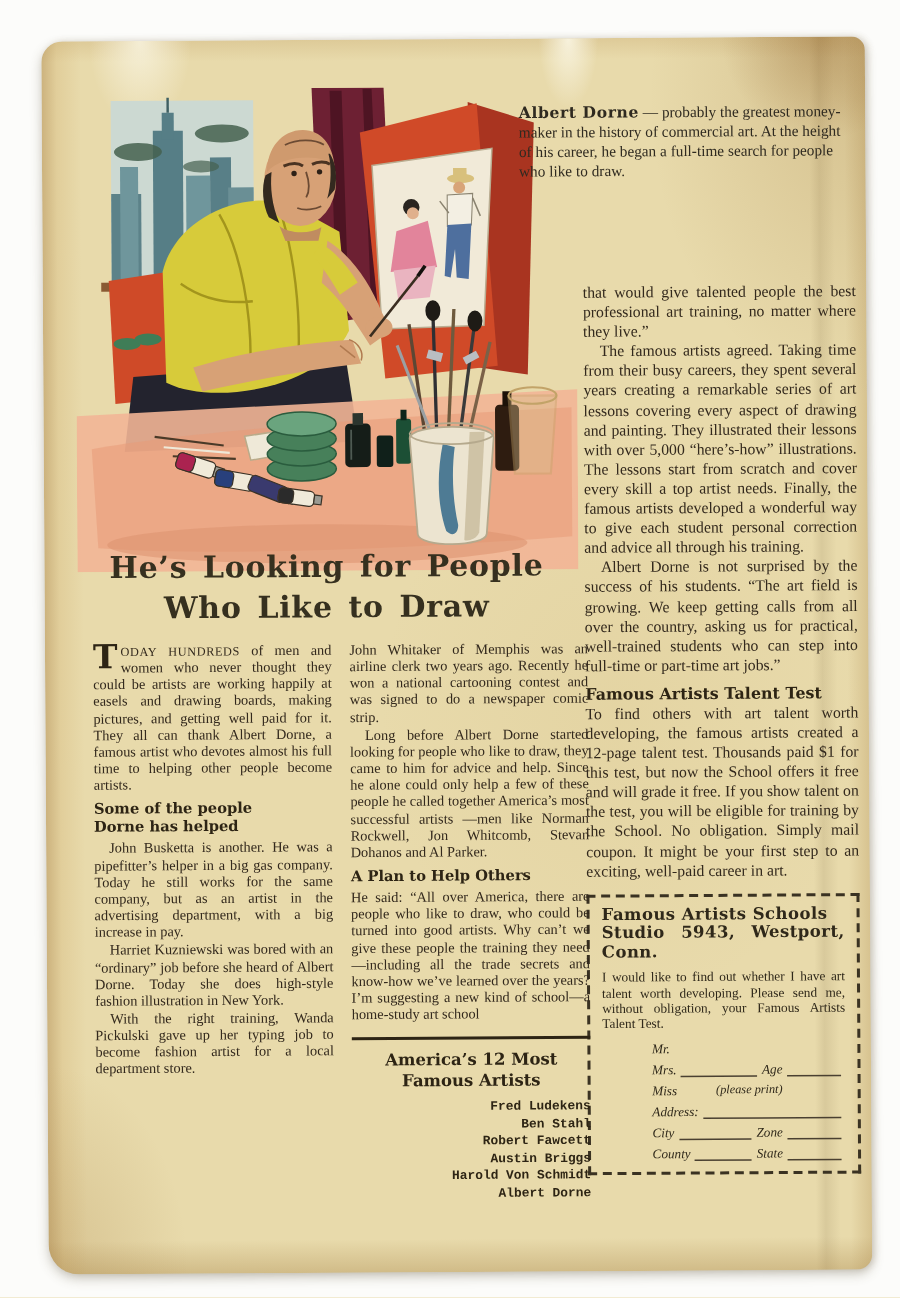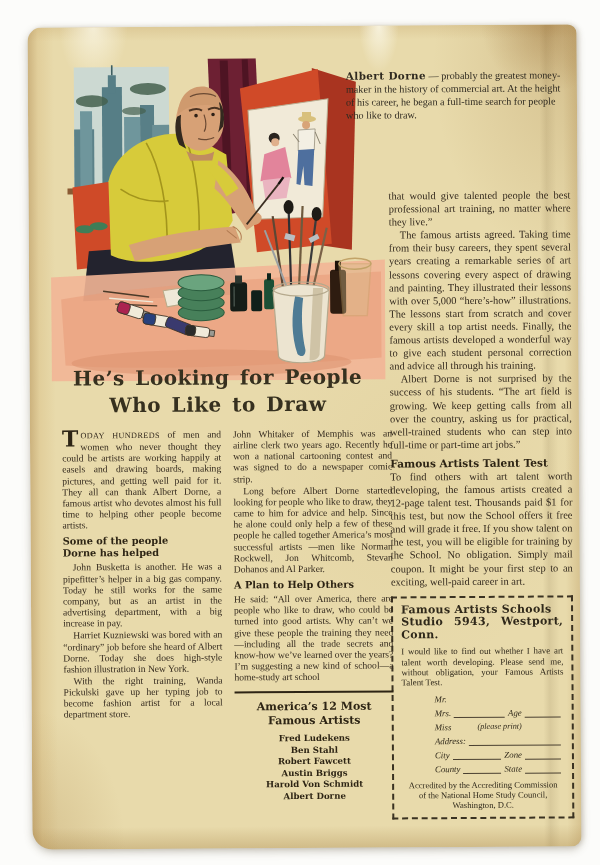--- a/index.html
+++ b/index.html
@@ -61,21 +61,21 @@
   .rightcol .subhead{font-size:10.6px;margin:6px 0 1px;}
 
   
   .artists{margin-top:9px;padding-top:7px;border-top:2px solid #2d2414;}
   .artists-title{text-align:center;font-family:"DejaVu Serif",serif;font-weight:bold;
     font-size:11px;line-height:13.5px;color:#2d2414;}
   .artists-cols{display:flex;gap:6px;margin-top:6px;
     font-family:"DejaVu Serif",serif;font-weight:bold;font-size:8.6px;line-height:11.5px;
     color:#2d2414;}
   .artists-cols .ac1{flex:1;text-align:right;}
-  .artists-cols .ac2{flex:1.15;text-align:center;}
+  .artists-cols .ac2{flex:1.15;text-align:right;font-family:Liberation Mono, monospace;}
 
   
   .coupon{margin-top:8px;border:2px dashed #3a3222;padding:6px 8px 7px;color:#2f281a;}
   .coupon-name{font-family:"DejaVu Serif",serif;font-weight:bold;font-size:11px;
     line-height:12.5px;letter-spacing:.3px;}
   .coupon-body{font-size:8.9px;line-height:10.3px;text-align:justify;margin-top:5px;}
   .c-row{display:flex;align-items:flex-end;margin-top:4px;
     font-style:italic;font-size:8.8px;line-height:10px;margin-left:33px;}
   .c-row .line{flex:1;border-bottom:1px solid #4a4031;margin:0 3px;height:9px;}
   .c-row .line.short{flex:0 0 36px;}
@@ -275,21 +275,20 @@
           <span class="line"></span>
           <span>Zone</span>
           <span class="line short"></span>
         </div>
         <div class="c-row">
           <span>County</span>
           <span class="line"></span>
           <span>State</span>
           <span class="line short"></span>
         </div>
-        <div class="accred">Accredited by the Accrediting Commission of the National Home Study Council, Washington, D.C.</div>
       </div>
     </div>
 
     <div class="abs headline">
       <div>He’s Looking for People</div>
       <div>Who Like to Draw</div>
     </div>
 
     <div class="abs cols">
       <div class="col">

